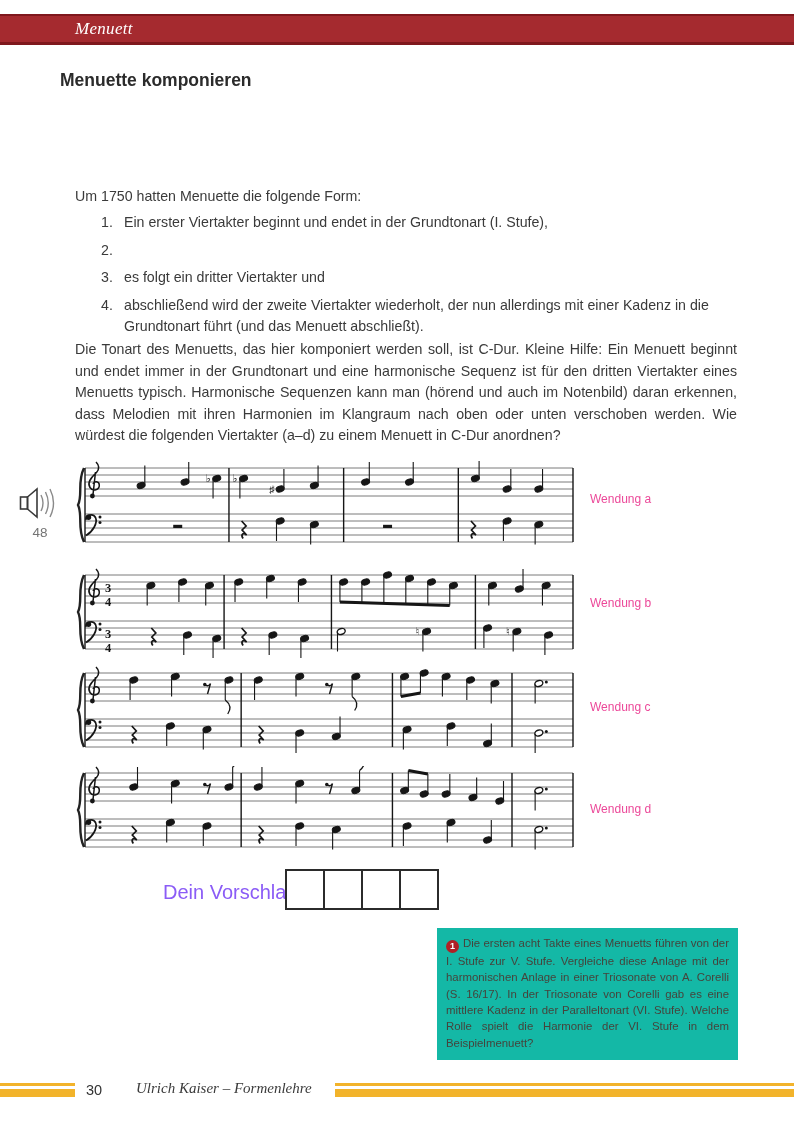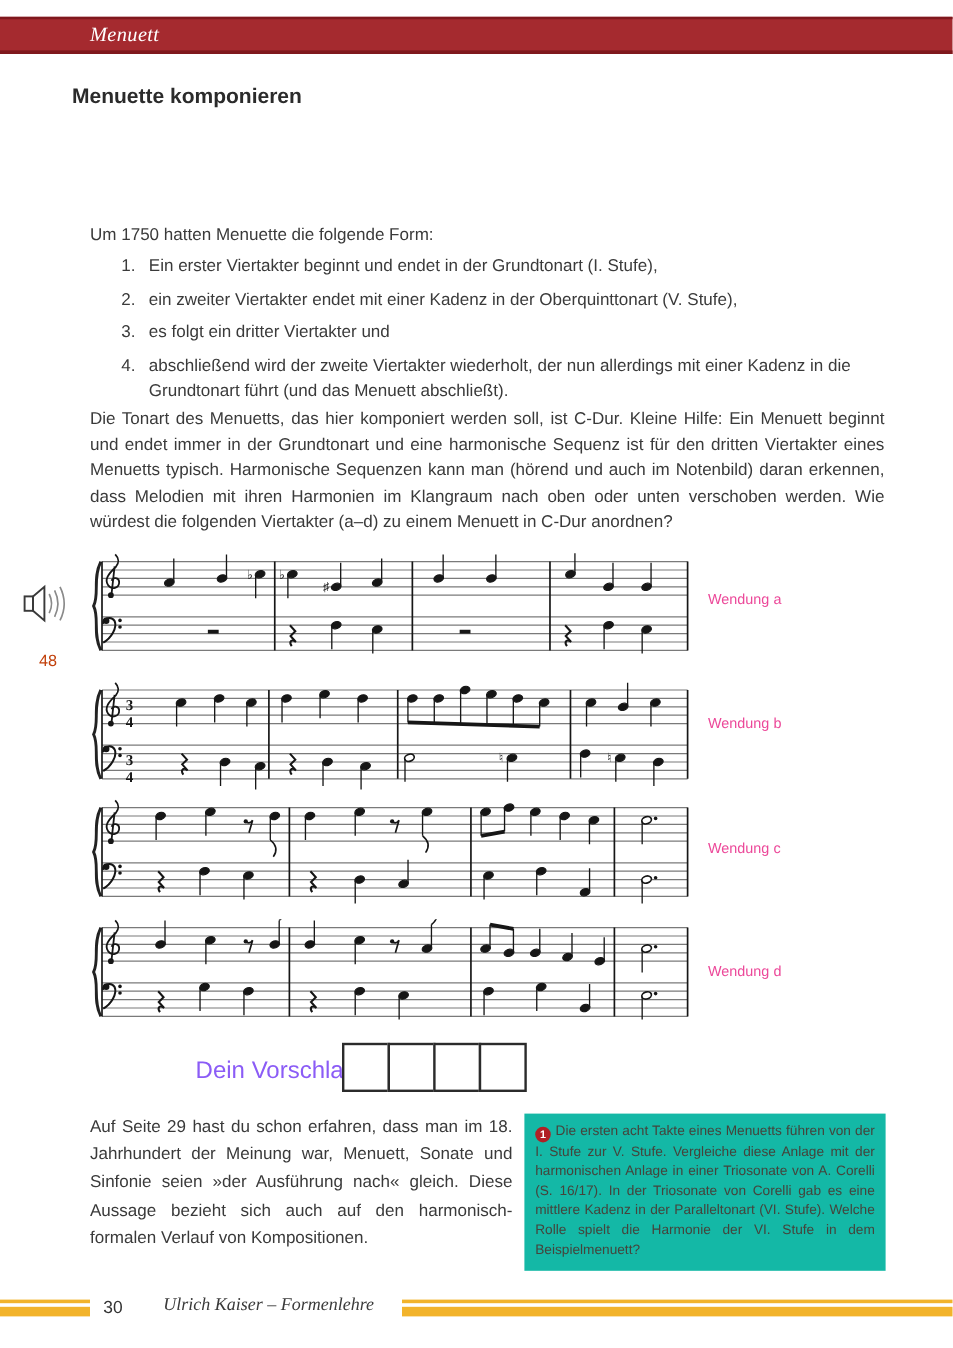--- a/index.html
+++ b/index.html
@@ -11,21 +11,21 @@
         font-style:italic;font-size:17px;letter-spacing:.3px;}
   .h1{position:absolute;top:70px;left:60px;font-size:17.5px;font-weight:bold;color:#2b2b2b;}
   .para{position:absolute;left:75px;width:662px;font-size:14.2px;line-height:21.6px;text-align:justify;}
   .p-intro{top:112px;}
   .p-form{top:186px;text-align:left;}
   .form-list{position:absolute;top:212px;left:101px;width:630px;font-size:14.2px;line-height:21.6px;}
   .form-item{display:flex;margin-bottom:6px;}
   .form-item .num{width:23px;flex:0 0 23px;}
   .p-task{top:339px;}
   .audio{position:absolute;left:16px;top:486px;width:48px;text-align:center;}
-  .audio-num{font-size:13.5px;color:#c2410c;margin-top:18px;}
+  .audio-num{font-size:13.5px;color:#737373;margin-top:1px;}
   .system{position:absolute;left:75px;width:500px;height:90px;}
   .sys-a{top:461px;} .sys-b{top:568px;} .sys-c{top:666px;} .sys-d{top:766px;}
   .sys-label{position:absolute;left:590px;font-size:12px;color:#ec4899;}
   .lab-a{top:492px;} .lab-b{top:596px;} .lab-c{top:700px;} .lab-d{top:802px;}
   .vorschlag-label{position:absolute;left:163px;top:881px;font-size:20px;color:#8b5cf6;}
   .vorschlag-boxes{position:absolute;left:285px;top:869px;display:flex;}
   .vcell{width:36px;height:37px;border:2px solid #2b2b2b;background:#fff;margin-left:-2px;}
   .vcell:first-child{margin-left:0;}
   .closing{position:absolute;top:928px;left:75px;width:352px;font-size:14.2px;line-height:23.2px;text-align:justify;}
   .notebox{position:absolute;top:928px;left:437px;width:301px;background:#14b8a6;
@@ -56,21 +56,20 @@
 
   <div class="para p-form">Um 1750 hatten Menuette die folgende Form:</div>
 
   <div class="form-list">
     <div class="form-item">
       <span class="num">1.</span>
       <span>Ein erster Viertakter beginnt und endet in der Grundtonart (I. Stufe),</span>
     </div>
     <div class="form-item">
       <span class="num">2.</span>
-      <span>ein zweiter Viertakter endet mit einer Kadenz in der Oberquinttonart (V. Stufe),</span>
     </div>
     <div class="form-item">
       <span class="num">3.</span>
       <span>es folgt ein dritter Viertakter und</span>
     </div>
     <div class="form-item">
       <span class="num">4.</span>
       <span>abschließend wird der zweite Viertakter wiederholt, der nun allerdings mit einer Kadenz in die Grundtonart führt (und das Menuett abschließt).</span>
     </div>
   </div>
@@ -387,21 +386,20 @@
   <div class="sys-label lab-d">Wendung d</div>
 
   <div class="vorschlag-label">Dein Vorschlag:</div>
   <div class="vorschlag-boxes">
     <div class="vcell"></div>
     <div class="vcell"></div>
     <div class="vcell"></div>
     <div class="vcell"></div>
   </div>
 
-  <div class="closing">Auf Seite 29 hast du schon erfahren, dass man im 18. Jahrhundert der Meinung war, Menuett, Sonate und Sinfonie seien »der Ausführung nach« gleich. Diese Aussage bezieht sich auch auf den harmonisch-formalen Verlauf von Kompositionen.</div>
 
   <div class="notebox"><span class="badge">1</span><span>Die ersten acht Takte eines Menuetts führen von der I. Stufe zur V. Stufe. Vergleiche diese Anlage mit der harmonischen Anlage in einer Triosonate von A. Corelli (S. 16/17). In der Triosonate von Corelli gab es eine mittlere Kadenz in der Paralleltonart (VI. Stufe). Welche Rolle spielt die Harmonie der VI. Stufe in dem Beispielmenuett?</span></div>
 
   <div class="gold gold-thin-l"></div>
   <div class="gold gold-thick-l"></div>
   <div class="gold gold-thin-r"></div>
   <div class="gold gold-thick-r"></div>
   <div class="page-num">30</div>
   <div class="credit">Ulrich Kaiser – Formenlehre</div>
 

